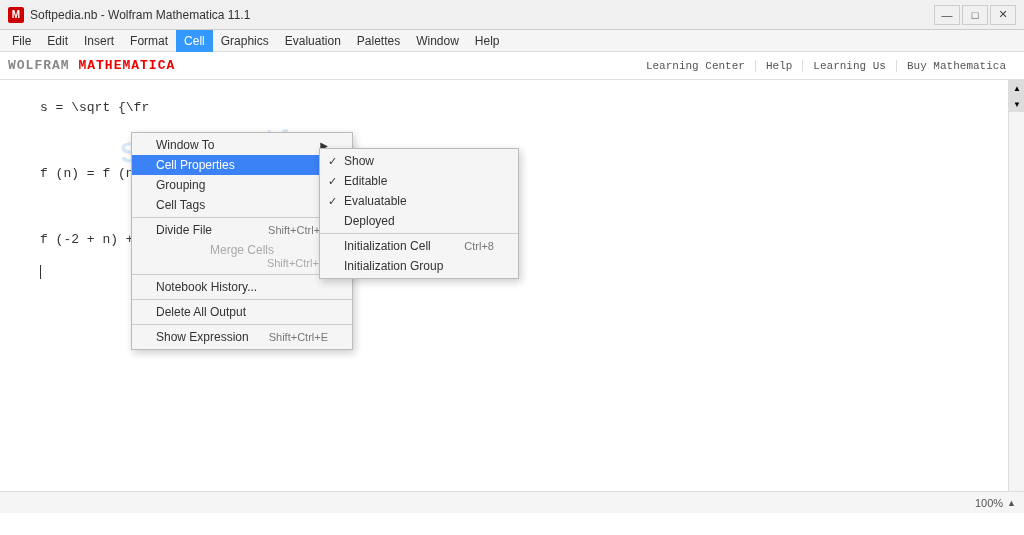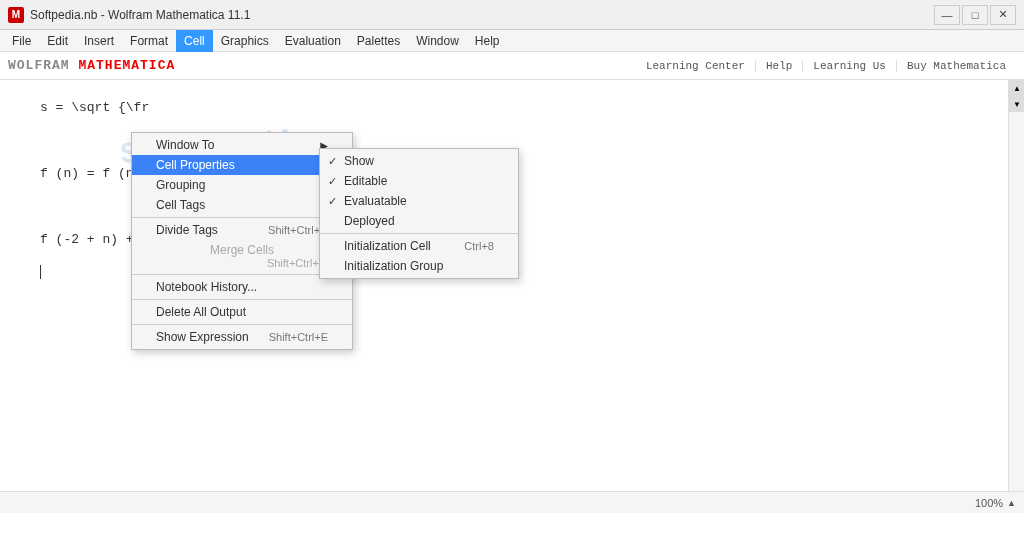--- a/index.html
+++ b/index.html
@@ -300,21 +300,21 @@
     <div class="dropdown-item">
       <span>Grouping</span>
       <span class="arrow">▶</span>
     </div>
     <div class="dropdown-item">
       <span>Cell Tags</span>
       <span class="arrow">▶</span>
     </div>
     <div class="dropdown-separator"></div>
     <div class="dropdown-item">
-      <span>Divide Tags</span>
+      <span>Divide File</span>
       <span class="shortcut">Shift+Ctrl+D</span>
     </div>
     <div class="dropdown-item disabled">
       <span>Merge Cells</span>
       <span class="shortcut" style="color:#aaa;">Shift+Ctrl+M</span>
     </div>
     <div class="dropdown-separator"></div>
     <div class="dropdown-item">
       <span>Notebook History...</span>
     </div>

